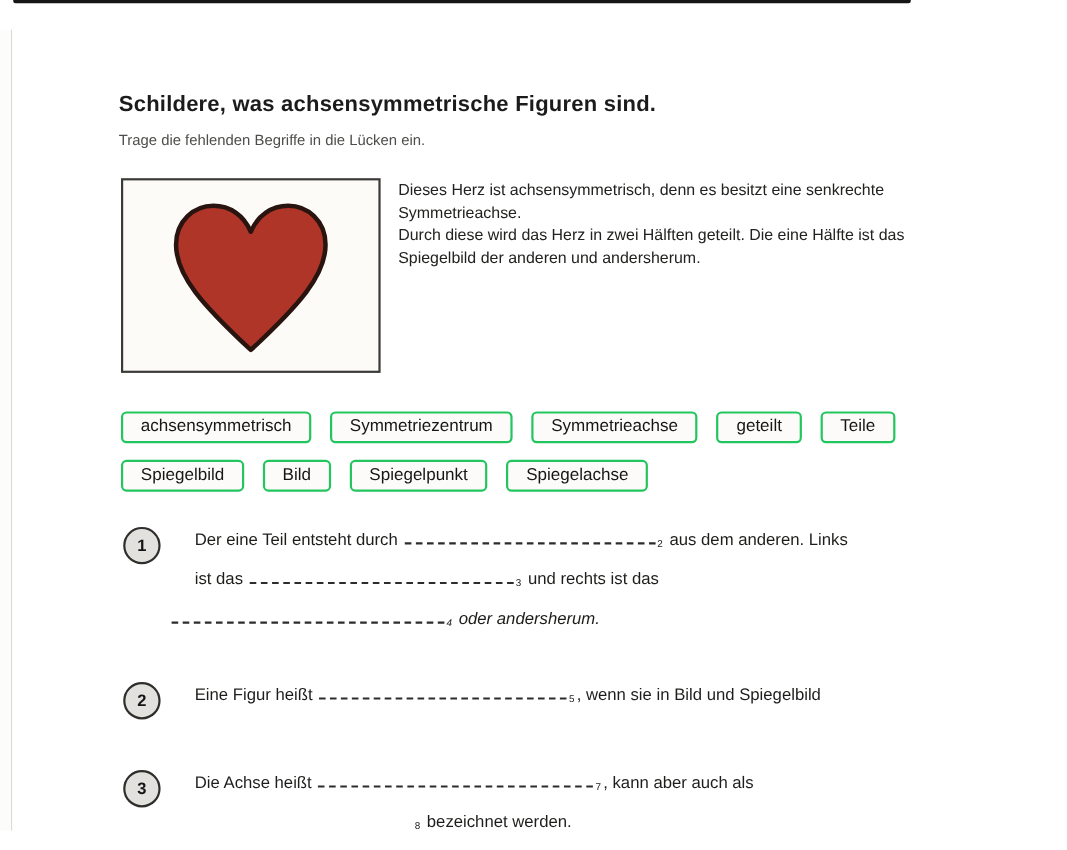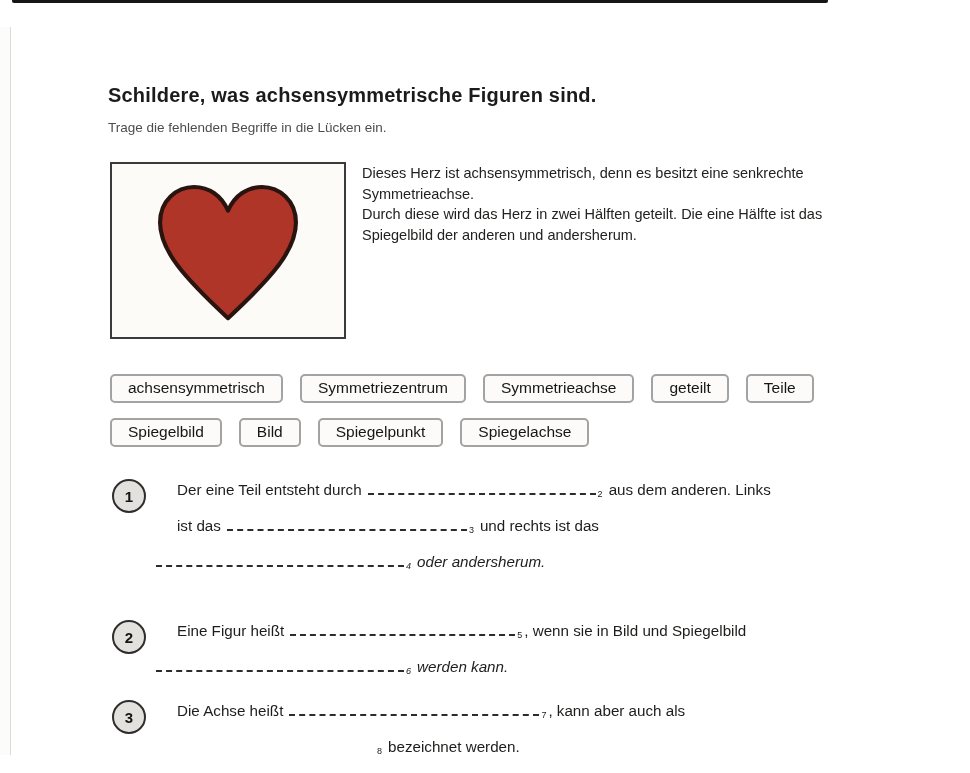--- a/index.html
+++ b/index.html
@@ -44,21 +44,21 @@
     font-size:14.5px;line-height:1.42;color:#222220;
   }
   .intro-text p{margin:0;}
   
   .word-row{
     position:absolute;left:110px;display:flex;gap:17px;
   }
   .word-row.row1{top:374px;}
   .word-row.row2{top:418px;}
   .chip{
-    background:#fcfbf9;border:2px solid #a3a3a3;border-radius:5px;
+    background:#fcfbf9;border:2px solid #22c55e;border-radius:5px;
     padding:3px 16px 4px 16px;font-size:15.5px;color:#161616;
     white-space:nowrap;box-sizing:border-box;cursor:pointer;text-align:right;
   }
   
   .exercise{
     position:absolute;left:112px;width:770px;
     display:flex;align-items:flex-start;
   }
   .exercise.ex1{top:478px;}
   .exercise.ex2{top:619px;}
@@ -139,23 +139,20 @@
       </div>
     </div>
   </div>
 
   <div class="exercise ex2">
     <div class="num-circle">2</div>
     <div class="ex-lines">
       <div class="ex-line">
         <span>Eine Figur heißt</span><span class="blank w225"></span><span class="blank-no">5</span><span class="post" style="margin-left:2px">, wenn sie in Bild und Spiegelbild</span>
       </div>
-      <div class="ex-line outdent">
-        <span class="blank w248" style="margin-left:0"></span><span class="blank-no">6</span><span class="post">werden kann.</span>
-      </div>
     </div>
   </div>
 
   <div class="exercise ex3">
     <div class="num-circle">3</div>
     <div class="ex-lines">
       <div class="ex-line">
         <span>Die Achse heißt</span><span class="blank w250"></span><span class="blank-no">7</span><span class="post" style="margin-left:2px">, kann aber auch als</span>
       </div>
       <div class="ex-line">

